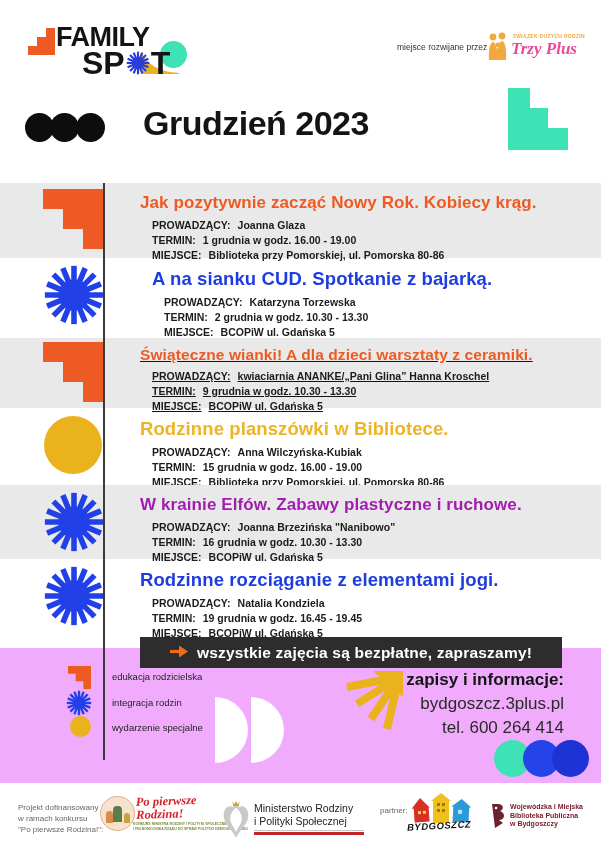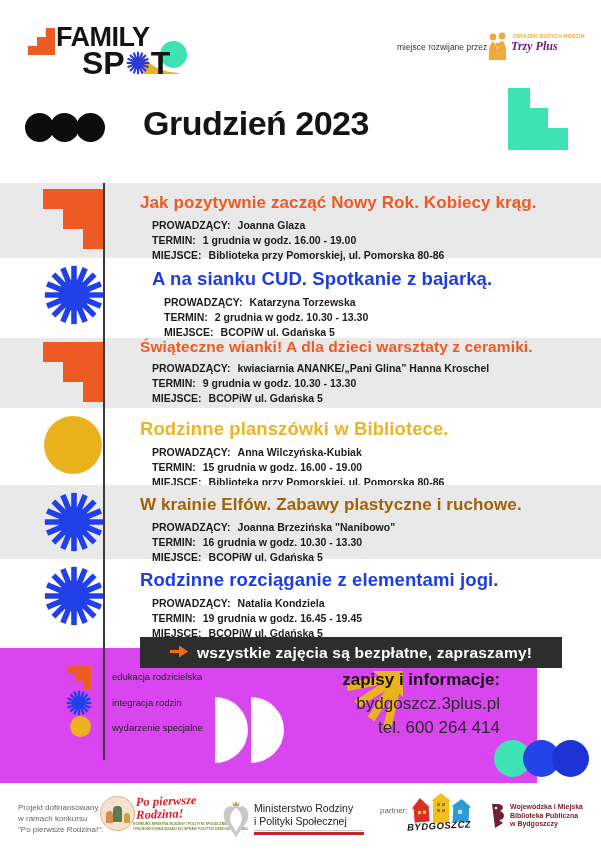--- a/index.html
+++ b/index.html
@@ -11,22 +11,22 @@
   .abs{position:absolute;}
 
   
   .logo-word1{left:56px;top:22px;font-size:27px;font-weight:bold;letter-spacing:-0.5px;}
   .logo-line2{left:82px;top:44px;font-size:32px;font-weight:bold;display:flex;align-items:center;}
   .logo-line2 .o-burst{margin:2px 1px 0 1px;}
   .logo-quarter{left:141px;top:52px;}
   .logo-circle{left:160px;top:41px;width:27px;height:27px;border-radius:50%;background:#3fe2b4;}
   .devby{left:374px;top:42px;font-size:8.5px;color:#333;margin-left:23px;}
   .tp-assoc{left:513px;top:33px;font-size:5px;font-weight:bold;color:#efa93f;letter-spacing:.3px;}
-  .tp-name{left:511px;top:39px;font-size:12px;font-weight:bold;font-style:italic;
-           font-family:"Liberation Serif",serif;color:#701a75;}
+  .tp-name{left:511px;top:39px;font-size:17px;font-weight:bold;font-style:italic;
+           font-family:"Liberation Serif",serif;color:#ec4899;}
 
   
   .dot{width:29px;height:29px;border-radius:50%;background:#0d0d0d;top:113px;}
   .month{left:143px;top:104px;font-size:34px;font-weight:bold;letter-spacing:-0.5px;}
   .subtitle{left:146px;top:150px;font-size:17.5px;font-weight:bold;}
   .teal-stairs{left:508px;top:88px;}
 
   
   .ev-row{position:absolute;left:0;width:601px;}
   .ev-row.alt{background:#e9e9e9;}
@@ -40,21 +40,21 @@
   .ev-lbl{font-weight:bold;margin-right:7px;}
   .ev-val{font-weight:bold;}
   .vline{left:103px;top:183px;width:2px;height:577px;background:#3a3a3a;z-index:5;}
 
   
   .banner{left:140px;top:637px;width:422px;height:31px;background:#2d2d2d;z-index:6;
           display:flex;align-items:center;justify-content:center;gap:9px;}
   .banner-text{color:#fff;font-weight:bold;font-size:15.5px;letter-spacing:.2px;white-space:nowrap;}
 
   
-  .info-panel{left:0;top:648px;width:537px;height:135px;background:#d946ef;}
+  .info-panel{left:0;top:648px;width:601px;height:135px;background:#f0abfc;}
   .lg-icon{position:absolute;z-index:1;}
   .lg-label{position:absolute;font-size:9.5px;color:#222;left:112px;}
   .half-d{position:absolute;width:33px;height:66px;background:#ffffff;border-radius:0 66px 66px 0;top:49px;}
   .contact{position:absolute;right:37px;top:20px;text-align:right;line-height:24px;color:#2a2a2a;}
   .contact-head{font-size:17px;font-weight:bold;color:#141414;}
   .contact-line{font-size:17px;}
   .c-dot{position:absolute;width:37px;height:37px;border-radius:50%;top:92px;}
 
   
   .footer-fund{left:18px;top:802px;font-size:8px;line-height:11px;color:#666;}
@@ -171,21 +171,21 @@
       <div class="ev-line"><span class="ev-lbl">MIEJSCE:</span><span class="ev-val">BCOPiW  ul. Gdańska 5</span></div>
     </div>
   </div>
 
   <div class="ev-row alt" style="top:338px;height:70px;">
     <div class="ev-icon" style="top:4px;">
       <svg width="60" height="60" viewBox="0 0 72 72">
           <polygon points="0,0 72,0 72,72 48,72 48,48 24,48 24,24 0,24" fill="#ee5a24"></polygon>
         </svg>
     </div>
-    <div class="ev-body" style="padding-top:0;">
+    <div class="ev-body" style="padding-top:8px;text-decoration:underline;">
       <div class="ev-title sm" style="color: rgb(238, 90, 36);">Świąteczne wianki! A dla dzieci warsztaty z ceramiki.</div>
       <div class="ev-line"><span class="ev-lbl">PROWADZĄCY:</span><span class="ev-val">kwiaciarnia ANANKE/„Pani Glina” Hanna Kroschel</span></div>
       <div class="ev-line"><span class="ev-lbl">TERMIN:</span><span class="ev-val">9 grudnia w godz. 10.30 - 13.30</span></div>
       <div class="ev-line"><span class="ev-lbl">MIEJSCE:</span><span class="ev-val">BCOPiW ul. Gdańska 5</span></div>
     </div>
   </div>
 
   <div class="ev-row" style="top:408px;height:77px;">
     <div class="ev-icon ev-circle abs"></div>
     <div class="ev-body">
@@ -206,21 +206,21 @@
             <line x1="3" y1="50" x2="97" y2="50" transform="rotate(67.5 50 50)"></line>
           <line x1="3" y1="50" x2="97" y2="50" transform="rotate(90 50 50)"></line>
             <line x1="3" y1="50" x2="97" y2="50" transform="rotate(112.5 50 50)"></line>
           <line x1="3" y1="50" x2="97" y2="50" transform="rotate(135 50 50)"></line>
             <line x1="3" y1="50" x2="97" y2="50" transform="rotate(157.5 50 50)"></line>
         </g>
           <circle cx="50" cy="50" r="25" fill="#2140e8"></circle>
       </svg>
     </div>
     <div class="ev-body">
-      <div class="ev-title" style="color: #a16207;">W krainie Elfów. Zabawy plastyczne i ruchowe.</div>
+      <div class="ev-title" style="color: #a21caf;">W krainie Elfów. Zabawy plastyczne i ruchowe.</div>
       <div class="ev-line"><span class="ev-lbl">PROWADZĄCY:</span><span class="ev-val">Joanna Brzezińska "Nanibowo"</span></div>
       <div class="ev-line"><span class="ev-lbl">TERMIN:</span><span class="ev-val">16 grudnia w godz. 10.30 - 13.30</span></div>
       <div class="ev-line"><span class="ev-lbl">MIEJSCE:</span><span class="ev-val">BCOPiW  ul. Gdańska 5</span></div>
     </div>
   </div>
 
   <div class="ev-row" style="top:559px;height:78px;">
     <div class="ev-icon">
       <svg width="62" height="62" viewBox="0 0 100 100">
         <g stroke="#2140e8" stroke-width="9">

